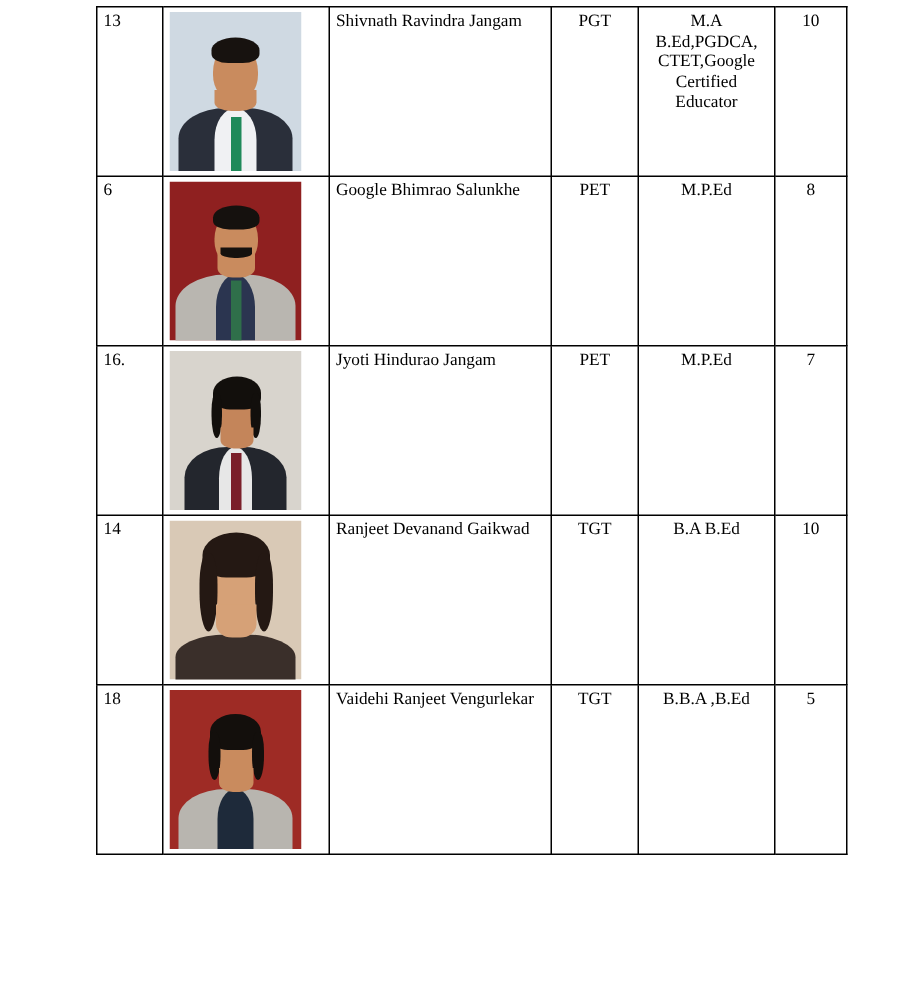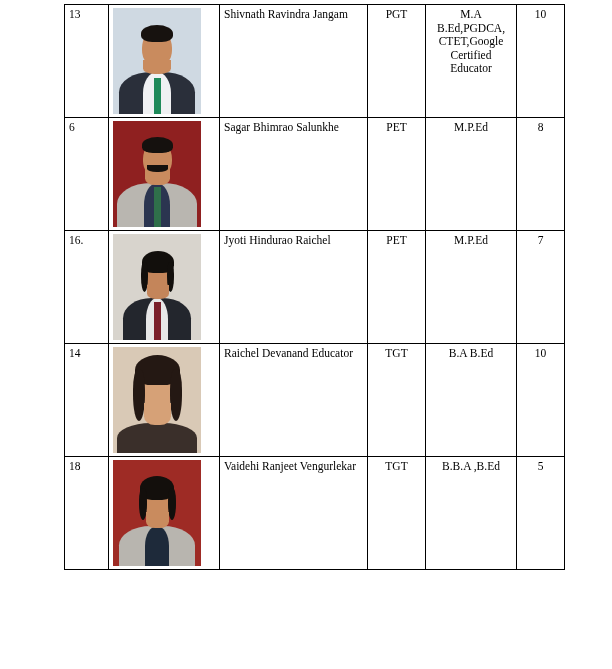--- a/index.html
+++ b/index.html
@@ -142,21 +142,21 @@
               <div class="pbody" style="left:4px; top:62px; width:80px; height:50px; background:#b9b6b0;"></div>
               <div class="pshirt" style="left:31px; top:62px; width:26px; height:44px; background:#2b3550;"></div>
               <div class="ptie" style="left:41px; top:66px; height:40px; background:#2f6f4a;"></div>
               <div class="phead" style="left:30px; top:20px; width:29px; height:36px; background:#c98b5e;"></div>
               <div class="phair" style="left:29px; top:16px; width:31px; height:16px; background:#15110e;"></div>
               <div style="position:absolute; left:32px; top:48px; width:25px; height:16px; background:#c98b5e; border-radius:0 0 40% 40%;"></div>
               <div style="position:absolute; left:34px; top:44px; width:21px; height:7px; background:#15110e; border-radius:0 0 45% 45%;"></div>
             </div>
           </div>
         </td>
-        <td class="name">Sagar Bhimrao Salunkhe</td>
+        <td class="name">Google Bhimrao Salunkhe</td>
         <td class="desig">PET</td>
         <td class="qual">M.P.Ed</td>
         <td class="exp">8</td>
       </tr>
 
       <tr class="row-16">
         <td class="sr">16.</td>
         <td class="photo">
           <div class="photo-wrap">
             <div class="photo-canvas" style="position:relative;">
@@ -165,42 +165,42 @@
               <div class="pshirt" style="left:33px; top:64px; width:22px; height:42px; background:#e7e7e7;"></div>
               <div class="ptie" style="left:41px; top:68px; height:38px; background:#7a1f2a;"></div>
               <div class="phead" style="left:32px; top:23px; width:26px; height:34px; background:#c4855a;"></div>
               <div class="phair" style="left:29px; top:17px; width:32px; height:22px; background:#120f0c;"></div>
               <div class="phair-side" style="left:28px; top:28px; width:7px; height:30px; background:#120f0c;"></div>
               <div class="phair-side" style="right:27px; top:28px; width:7px; height:30px; background:#120f0c;"></div>
               <div style="position:absolute; left:34px; top:51px; width:22px; height:14px; background:#c4855a; border-radius:0 0 40% 40%;"></div>
             </div>
           </div>
         </td>
-        <td class="name">Jyoti Hindurao Raichel</td>
+        <td class="name">Jyoti Hindurao Jangam</td>
         <td class="desig">PET</td>
         <td class="qual">M.P.Ed</td>
         <td class="exp">7</td>
       </tr>
 
       <tr class="row-17">
         <td class="sr">14</td>
         <td class="photo">
           <div class="photo-wrap">
             <div class="photo-canvas" style="position:relative;">
               <div class="pbg" style="background:#d9c9b6;"></div>
               <div class="pbody" style="left:4px; top:76px; width:80px; height:36px; background:#3a2f2a;"></div>
               <div class="phead" style="left:28px; top:18px; width:33px; height:44px; background:#d6a177;"></div>
               <div class="phair" style="left:22px; top:8px; width:45px; height:30px; background:#241813;"></div>
               <div class="phair-side" style="left:20px; top:22px; width:12px; height:52px; background:#241813;"></div>
               <div class="phair-side" style="right:19px; top:22px; width:12px; height:52px; background:#241813;"></div>
               <div style="position:absolute; left:31px; top:56px; width:27px; height:22px; background:#d6a177; border-radius:0 0 40% 40%;"></div>
             </div>
           </div>
         </td>
-        <td class="name">Raichel Devanand Educator</td>
+        <td class="name">Ranjeet Devanand Gaikwad</td>
         <td class="desig">TGT</td>
         <td class="qual">B.A B.Ed</td>
         <td class="exp">10</td>
       </tr>
 
       <tr class="row-18">
         <td class="sr">18</td>
         <td class="photo">
           <div class="photo-wrap">
             <div class="photo-canvas" style="position:relative;">

